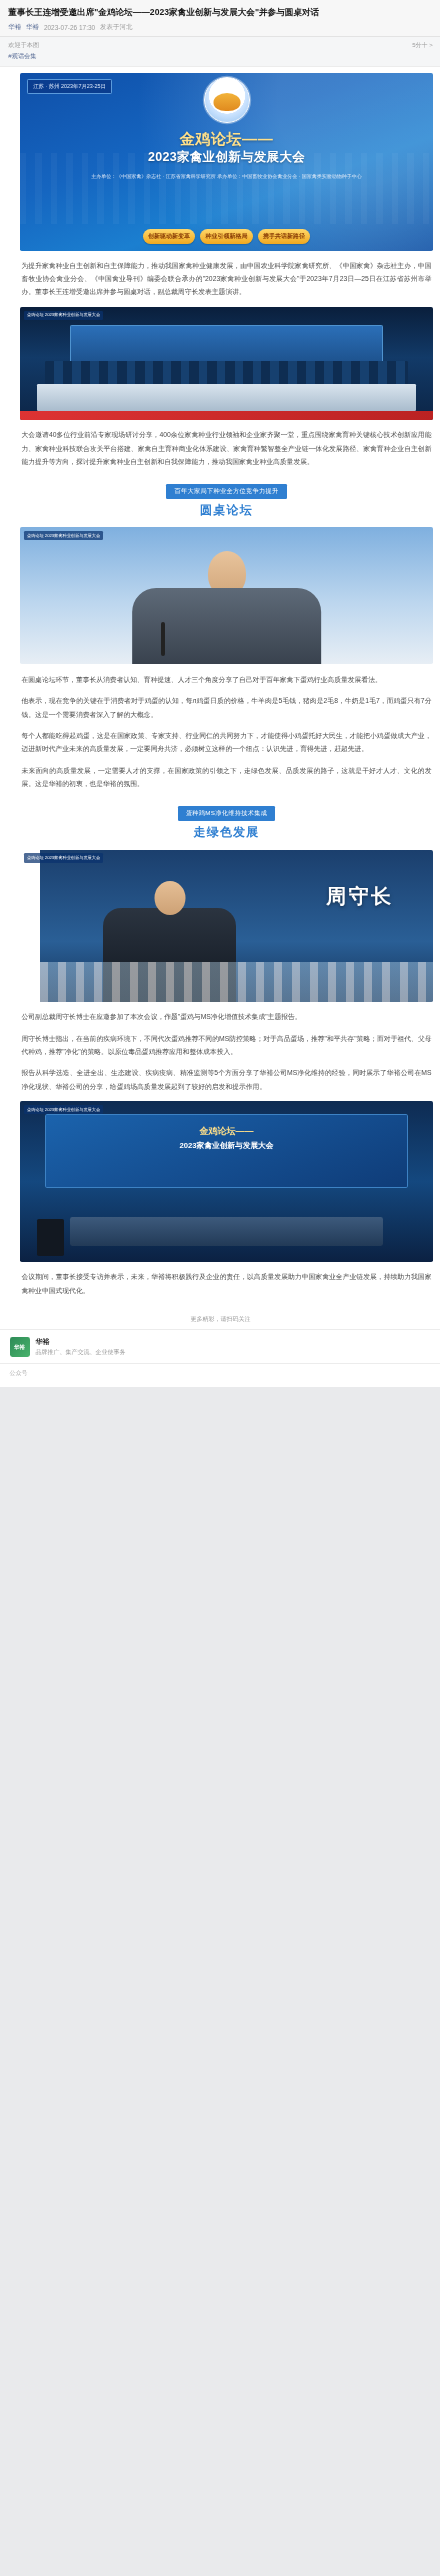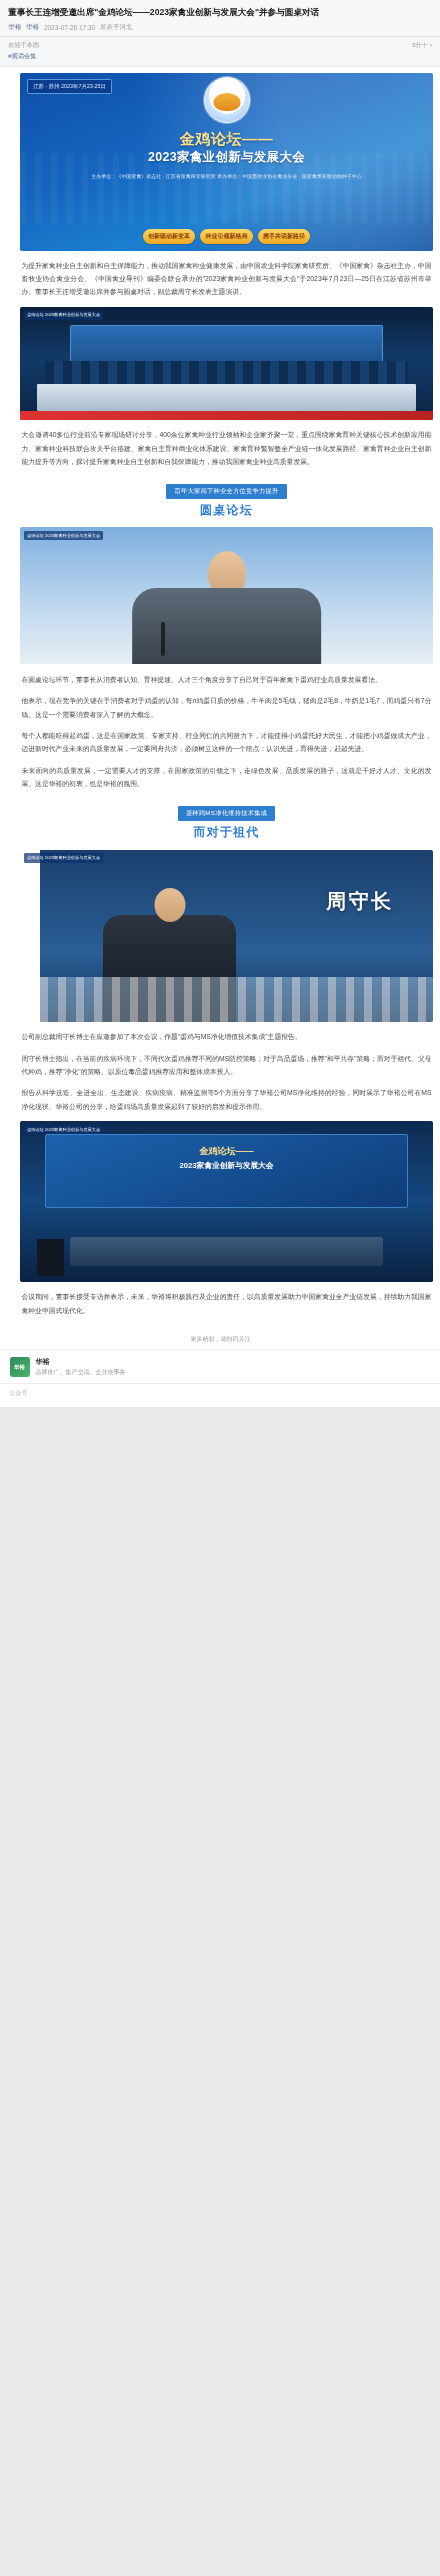--- a/index.html
+++ b/index.html
@@ -179,21 +179,21 @@
     bottom: 50%; width: 38px; height: 45px;
     background: linear-gradient(180deg,#e8c49c,#d2a77c);
     border-radius: 50% 50% 45% 45%;
   }
   .photo-speaker .mic {
     position: absolute; left: 34%; bottom: 6%;
     width: 4.8px; height: 34px; background: #222; border-radius: 2.4px;
   }
 
   .photo-portrait {
-    height: 172px;
+    height: 152px;
     background: linear-gradient(180deg,#1b3f6d 0%, #2a5f96 60%, #133055 100%);
     position: relative;
     margin-left: 20px;
   }
   .photo-portrait .bigname {
     position: absolute; right: 10%; top: 22%;
     font-size: 20px; font-weight: bold; color: #ffffff; letter-spacing: 2.4px;
     writing-mode: horizontal-tb;
     text-shadow: 0 1.2px 3.6px rgba(0,0,0,.5);
   }
@@ -356,21 +356,21 @@
 2023家禽种业创新与发展大会</div>
     </div>
 
     <p class="para">在圆桌论坛环节，董事长从消费者认知、育种提速、人才三个角度分享了自己对于百年家禽下蛋鸡行业高质量发展看法。</p>
     <p class="para">他表示，现在竞争的关键在于消费者对于鸡蛋的认知，每л鸡蛋日质的价格，牛羊肉是5毛钱，猪肉是2毛8，牛奶是1毛7，而鸡蛋只有7分钱。这是一个需要消费者深入了解的大概念。</p>
     <p class="para">每个人都能吃得起鸡蛋，这是在国家政策、专家支持、行业同仁的共同努力下，才能使得小鸡蛋托好大民生，才能把小鸡蛋做成大产业，迈进新时代产业未来的高质量发展，一定要同舟共济，必须树立这样的一个纽点：认识先进，育得先进，赶超先进。</p>
     <p class="para">未来面向的高质量发展，一定需要人才的支撑，在国家政策的引领之下，走绿色发展、品质发展的路子，这就是干好才人才、文化的发展。这是华裕的初衷，也是华裕的氛围。</p>
 
     <div class="sec">
       <span class="line1">蛋种鸡MS净化维持技术集成</span>
-      <div class="line2">而对于祖代</div>
+      <div class="line2">走绿色发展</div>
     </div>
 
     <div class="photo">
       <div class="photo-portrait">
         <div class="figure"></div>
         <div class="bigname">周守长</div>
         <div class="flowers"></div>
       </div>
       <div class="cap">金鸡论坛
 2023家禽种业创新与发展大会</div>

